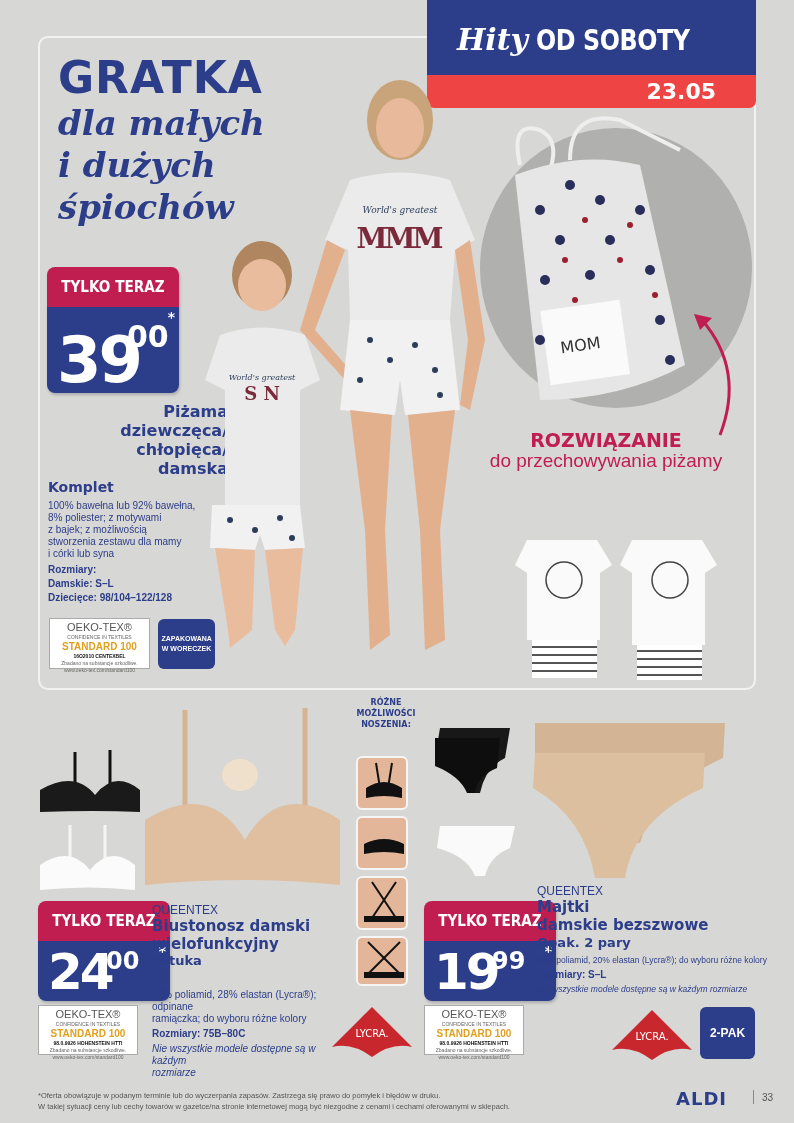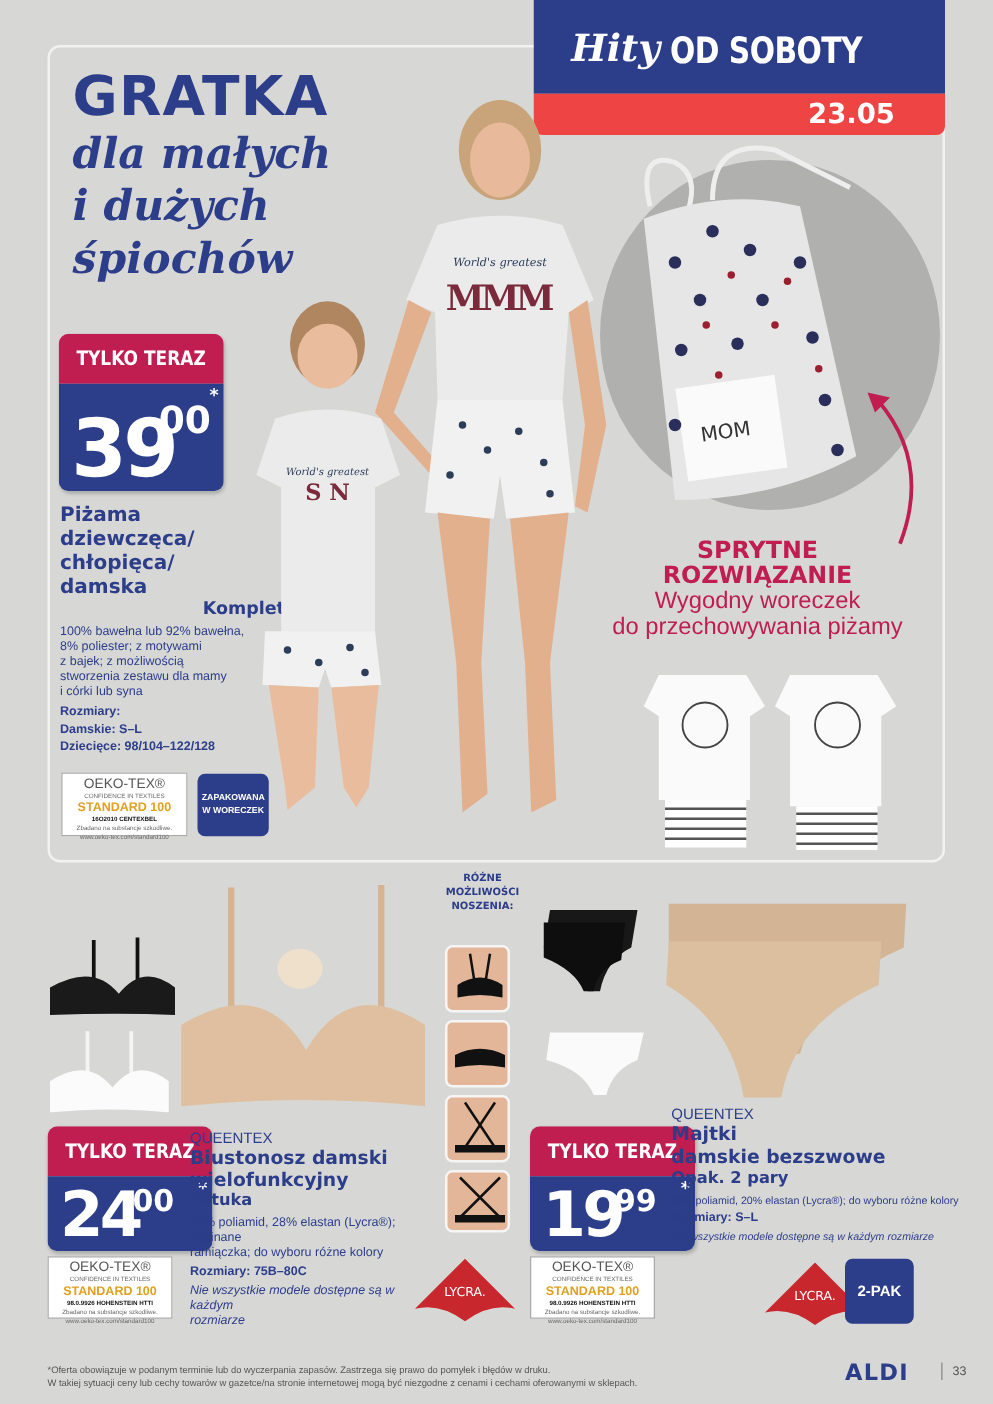--- a/index.html
+++ b/index.html
@@ -81,27 +81,27 @@
 <div class="price-box" style="left:47px; top:267px;">
   <div class="price-label"><span>TYLKO TERAZ</span></div>
   <div class="price-val">
     <span class="price-main">39</span>
     <span class="price-cents">00</span>
     <span class="price-star">*</span>
   </div>
 </div>
 
 <div style="position:absolute; left:48px; top:402px; width:180px;">
-  <div class="prod-title" style="font-size:16px; line-height:19px;">
+  <div class="prod-title" style="font-size:16px; line-height:19px;text-align:right;">
     <div>Piżama</div>
     <div>dziewczęca/</div>
     <div>chłopięca/</div>
     <div>damska</div>
   </div>
-  <div class="prod-title" style="font-size:14px; line-height:18px;text-align:right;">Komplet</div>
+  <div class="prod-title" style="font-size:14px; line-height:18px;">Komplet</div>
   <div class="desc" style="margin-top:4px;">
     <div>100% bawełna lub 92% bawełna,</div>
     <div>8% poliester; z motywami</div>
     <div>z bajek; z możliwością</div>
     <div>stworzenia zestawu dla mamy</div>
     <div>i córki lub syna</div>
   </div>
   <div class="desc" style="font-weight:bold; margin-top:3px; line-height:14px;">
     <div>Rozmiary:</div>
     <div>Damskie: S–L</div>
@@ -199,23 +199,21 @@
     </g>
   </svg>
 </div>
 
 <svg class="photo" style="left:690px; top:310px;" width="60" height="130" viewBox="0 0 60 130">
   <path d="M30 125 Q55 60 12 10" fill="none" stroke="#c01d51" stroke-width="3"></path>
   <path d="M4 4 L22 8 L10 20 Z" fill="#c01d51"></path>
 </svg>
 
 <div class="sprytne">
-  <div class="h">SPRYTNE</div>
   <div class="h">ROZWIĄZANIE</div>
-  <div class="s">Wygodny woreczek</div>
   <div class="s">do przechowywania piżamy</div>
 </div>
 
 <div class="photo" style="left:512px; top:535px; width:220px; height:145px;">
   <svg width="220" height="145" viewBox="0 0 220 145">
     <path d="M15 5 L85 5 L100 30 L88 38 L88 105 L15 105 L15 38 L3 30 Z" fill="#fafafa"></path>
     <rect x="20" y="105" width="65" height="38" fill="#fff"></rect>
     <g stroke="#555" stroke-width="2">
         <line x1="20" y1="112" x2="85" y2="112"></line>
         <line x1="20" y1="120" x2="85" y2="120"></line>
@@ -304,21 +302,21 @@
   <div>www.oeko-tex.com/standard100</div>
 </div>
 
 <div style="position:absolute; left:152px; top:903px; width:200px;">
   <div class="desc" style="font-size:12px; line-height:14px;">QUEENTEX</div>
   <div class="prod-title" style="font-size:15px; line-height:18px;">
     <div>Biustonosz damski</div>
     <div>wielofunkcyjny</div>
   </div>
   <div class="prod-title" style="font-size:13px; line-height:16px;">Sztuka</div>
-  <div class="desc" style="margin-top:4px;">
+  <div class="desc" style="margin-top:20px;">
     <div>72% poliamid, 28% elastan (Lycra®); odpinane</div>
     <div>ramiączka; do wyboru różne kolory</div>
   </div>
   <div class="desc" style="font-weight:bold; margin-top:3px;">Rozmiary: 75B–80C</div>
   <div class="italic-note" style="margin-top:3px;">
     <div>Nie wszystkie modele dostępne są w każdym</div>
     <div>rozmiarze</div>
   </div>
 </div>
 
@@ -357,21 +355,21 @@
   <div class="desc" style="font-weight:bold; margin-top:3px;">Rozmiary: S–L</div>
   <div class="italic-note" style="font-size:8.5px; margin-top:2px;">Nie wszystkie modele dostępne są w każdym rozmiarze</div>
 </div>
 
 <div class="lycra" style="left:612px; top:1010px;">
   <svg width="80" height="50" viewBox="0 0 80 50">
     <path d="M0 40 Q20 20 40 0 L80 40 Q60 35 40 50 Q20 35 0 40 Z" fill="#c8282d"></path>
     <text x="40" y="30" font-size="10" fill="#fff" text-anchor="middle" font-family="DejaVu Sans, sans-serif">LYCRA.</text>
   </svg>
 </div>
-<div class="badge-blue" style="left:676px; top:1007px; width:55px; height:52px; font-size:12px;">2-PAK</div>
+<div class="badge-blue" style="left:700px; top:1007px; width:55px; height:52px; font-size:12px;">2-PAK</div>
 
 <div class="footer-note">
   <div>*Oferta obowiązuje w podanym terminie lub do wyczerpania zapasów. Zastrzega się prawo do pomyłek i błędów w druku.</div>
   <div>W takiej sytuacji ceny lub cechy towarów w gazetce/na stronie internetowej mogą być niezgodne z cenami i cechami oferowanymi w sklepach.</div>
 </div>
 <div class="aldi">ALDI</div>
 <div class="page-sep"></div>
 <div class="page-no">33</div>
 
 </body></html>

